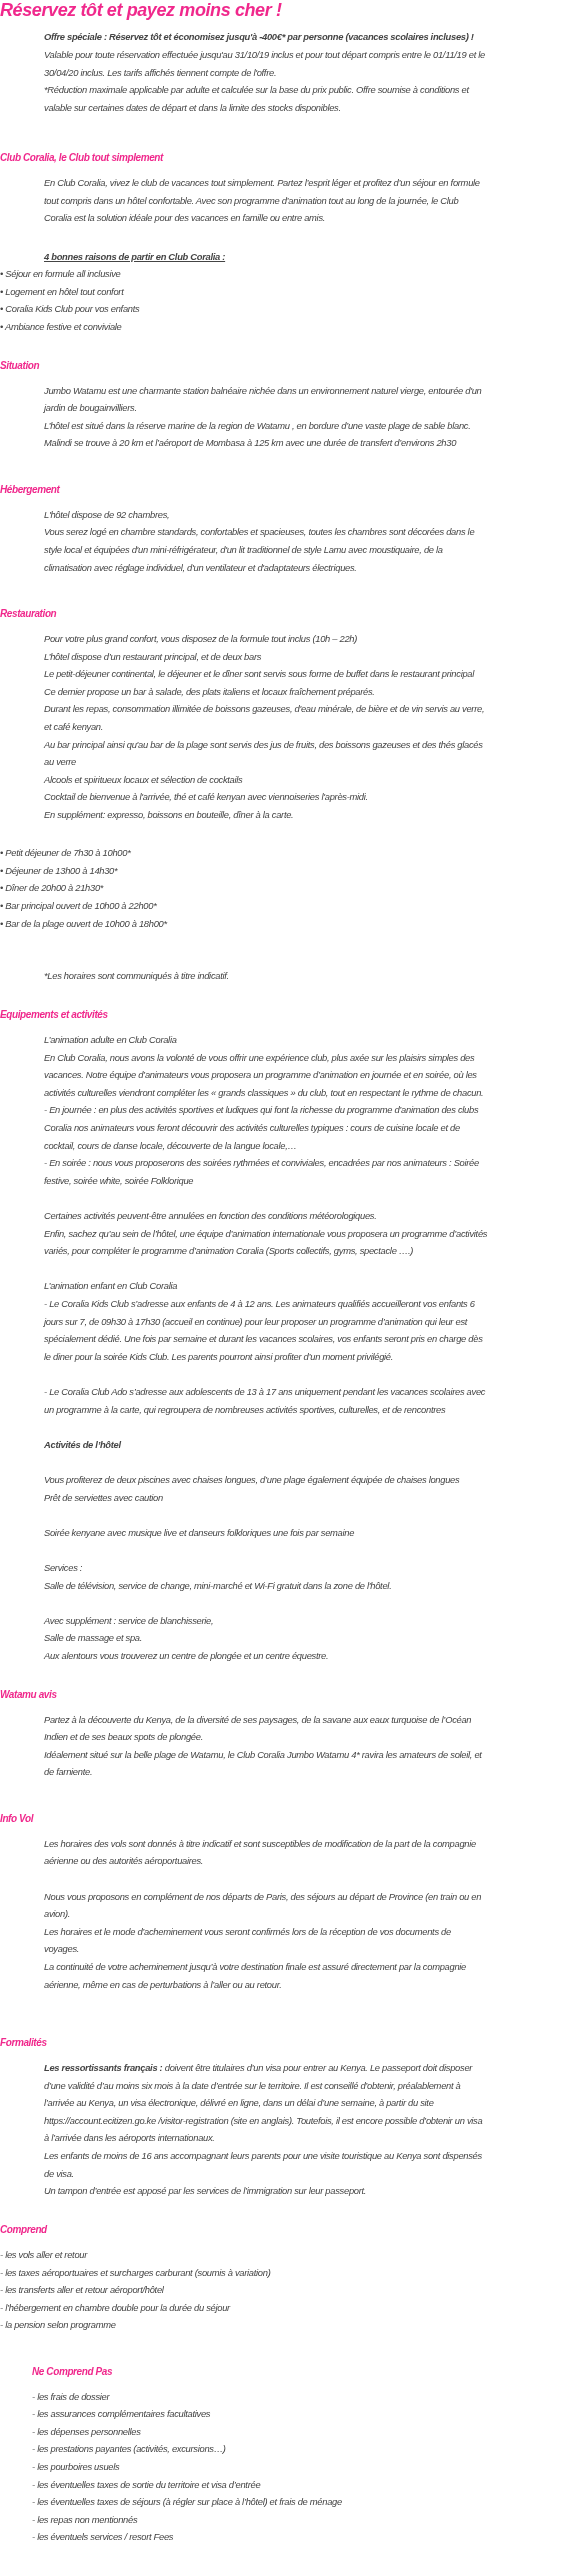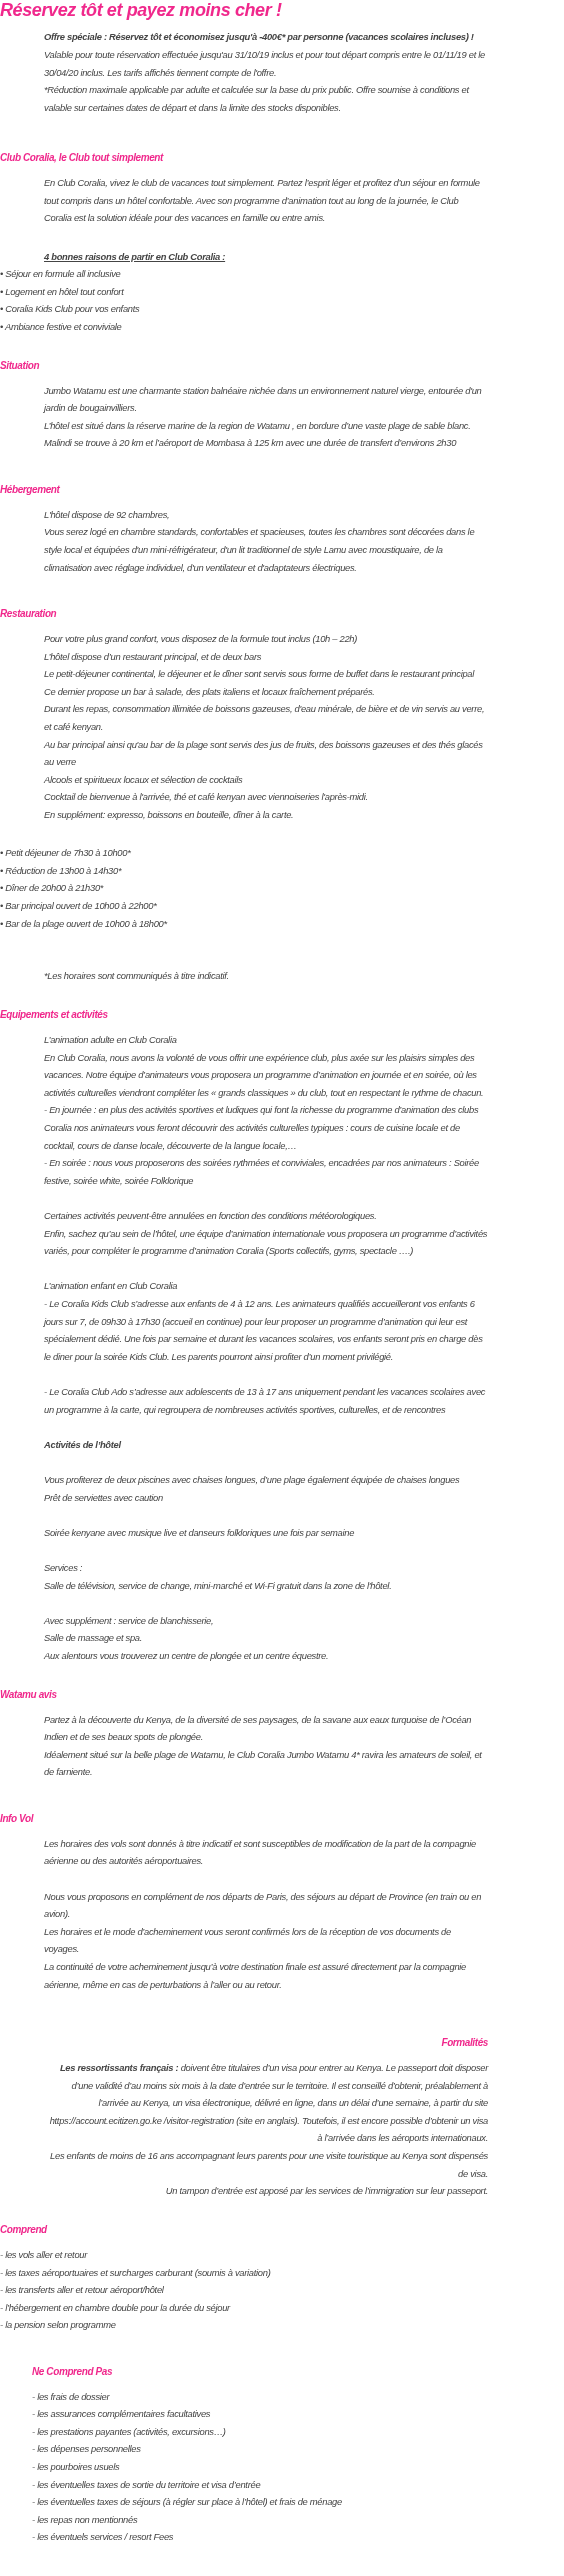--- a/index.html
+++ b/index.html
@@ -82,21 +82,21 @@
       <p>Ce dernier propose un bar à salade, des plats italiens et locaux fraîchement préparés.</p>
       <p>Durant les repas, consommation illimitée de boissons gazeuses, d'eau minérale, de bière et de vin servis au verre, et café kenyan.</p>
       <p>Au bar principal ainsi qu'au bar de la plage sont servis des jus de fruits, des boissons gazeuses et des thés glacés au verre</p>
       <p>Alcools et spiritueux locaux et sélection de cocktails</p>
       <p>Cocktail de bienvenue à l'arrivée, thé et café kenyan avec viennoiseries l'après-midi.</p>
       <p>En supplément: expresso, boissons en bouteille, dîner à la carte.</p>
     </div>
     <div class="gap-s"></div>
     <ul class="list" style="margin-top:3px;">
       <li>• Petit déjeuner de 7h30 à 10h00*</li>
-      <li>• Réduction de 13h00 à 14h30*</li>
+      <li>• Déjeuner de 13h00 à 14h30*</li>
       <li>• Dîner de 20h00 à 21h30*</li>
       <li>• Bar principal ouvert de 10h00 à 22h00*</li>
       <li>• Bar de la plage ouvert de 10h00 à 18h00*</li>
     </ul>
     <div class="gap-s"></div>
       <div class="gap-s"></div>
     <p>*Les horaires sont communiqués à titre indicatif.</p>
   </section>
 
   <section class="sec" style="margin-top:19.4px;">
@@ -143,21 +143,21 @@
     <h2>Info Vol</h2>
     <div style="margin-top:4.5px;">
       <p>Les horaires des vols sont donnés à titre indicatif et sont susceptibles de modification de la part de la compagnie aérienne ou des autorités aéroportuaires.</p>
       <div class="gap-s"></div>
       <p>Nous vous proposons en complément de nos départs de Paris, des séjours au départ de Province (en train ou en avion).</p>
       <p>Les horaires et le mode d’acheminement vous seront confirmés lors de la réception de vos documents de voyages.</p>
       <p>La continuité de votre acheminement jusqu’à votre destination finale est assuré directement par la compagnie aérienne, même en cas de perturbations à l’aller ou au retour.</p>
     </div>
   </section>
 
-  <section class="sec" style="margin-top:39px;text-align:right;">
+  <section class="sec" style="margin-top:39px;">
     <h2>Formalités</h2>
     <div style="margin-top:4.5px;">
       <p>
         <span class="strong">Les ressortissants français :</span><span> doivent être titulaires d’un visa pour entrer au Kenya. Le passeport doit disposer d’une validité d’au moins six mois à la date d’entrée sur le territoire. Il est conseillé d’obtenir, préalablement à l’arrivée au Kenya, un visa électronique, délivré en ligne, dans un délai d’une semaine, à partir du site https://account.ecitizen.go.ke /visitor-registration (site en anglais). Toutefois, il est encore possible d’obtenir un visa à l’arrivée dans les aéroports internationaux.</span>
       </p>
       <p>Les enfants de moins de 16 ans accompagnant leurs parents pour une visite touristique au Kenya sont dispensés de visa.</p>
       <p>Un tampon d’entrée est apposé par les services de l’immigration sur leur passeport.</p>
     </div>
   </section>
 
@@ -170,22 +170,22 @@
       <li>- l’hébergement en chambre double pour la durée du séjour</li>
       <li>- la pension selon programme</li>
     </ul>
   </section>
 
   <section class="sec" style="margin-top:27px;margin-left:32px;">
     <h2>Ne Comprend Pas</h2>
     <ul class="list" style="margin-top:4.5px;">
       <li>- les frais de dossier</li>
       <li>- les assurances complémentaires facultatives</li>
+      <li>- les dépenses personnelles</li>
       <li>- les prestations payantes (activités, excursions…)</li>
-      <li>- les dépenses personnelles</li>
       <li>- les pourboires usuels</li>
       <li>- les éventuelles taxes de sortie du territoire et visa d’entrée</li>
       <li>- les éventuelles taxes de séjours (à régler sur place à l’hôtel) et frais de ménage</li>
       <li>- les repas non mentionnés</li>
       <li>- les éventuels services / resort Fees</li>
     </ul>
   </section>
 
 </div>
 

